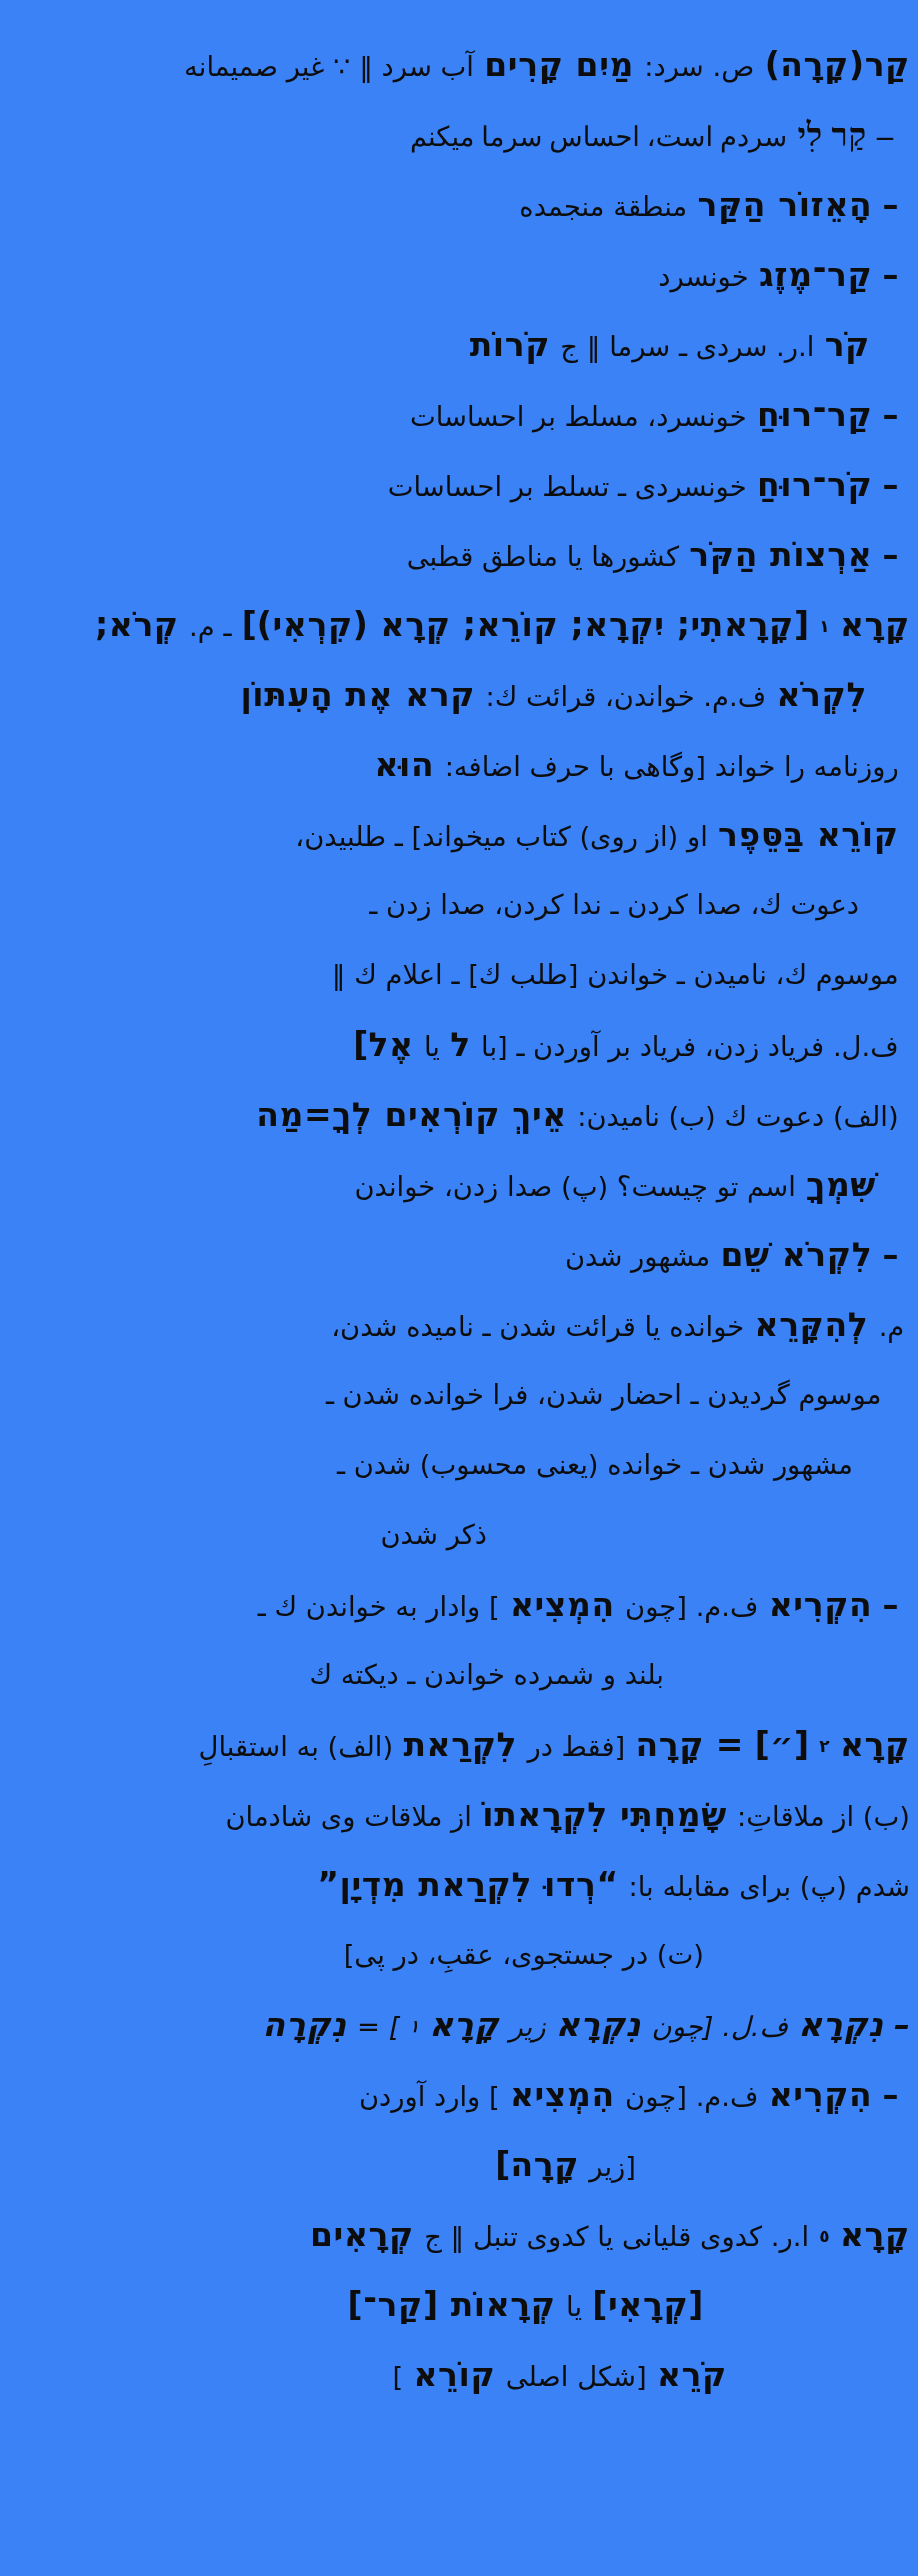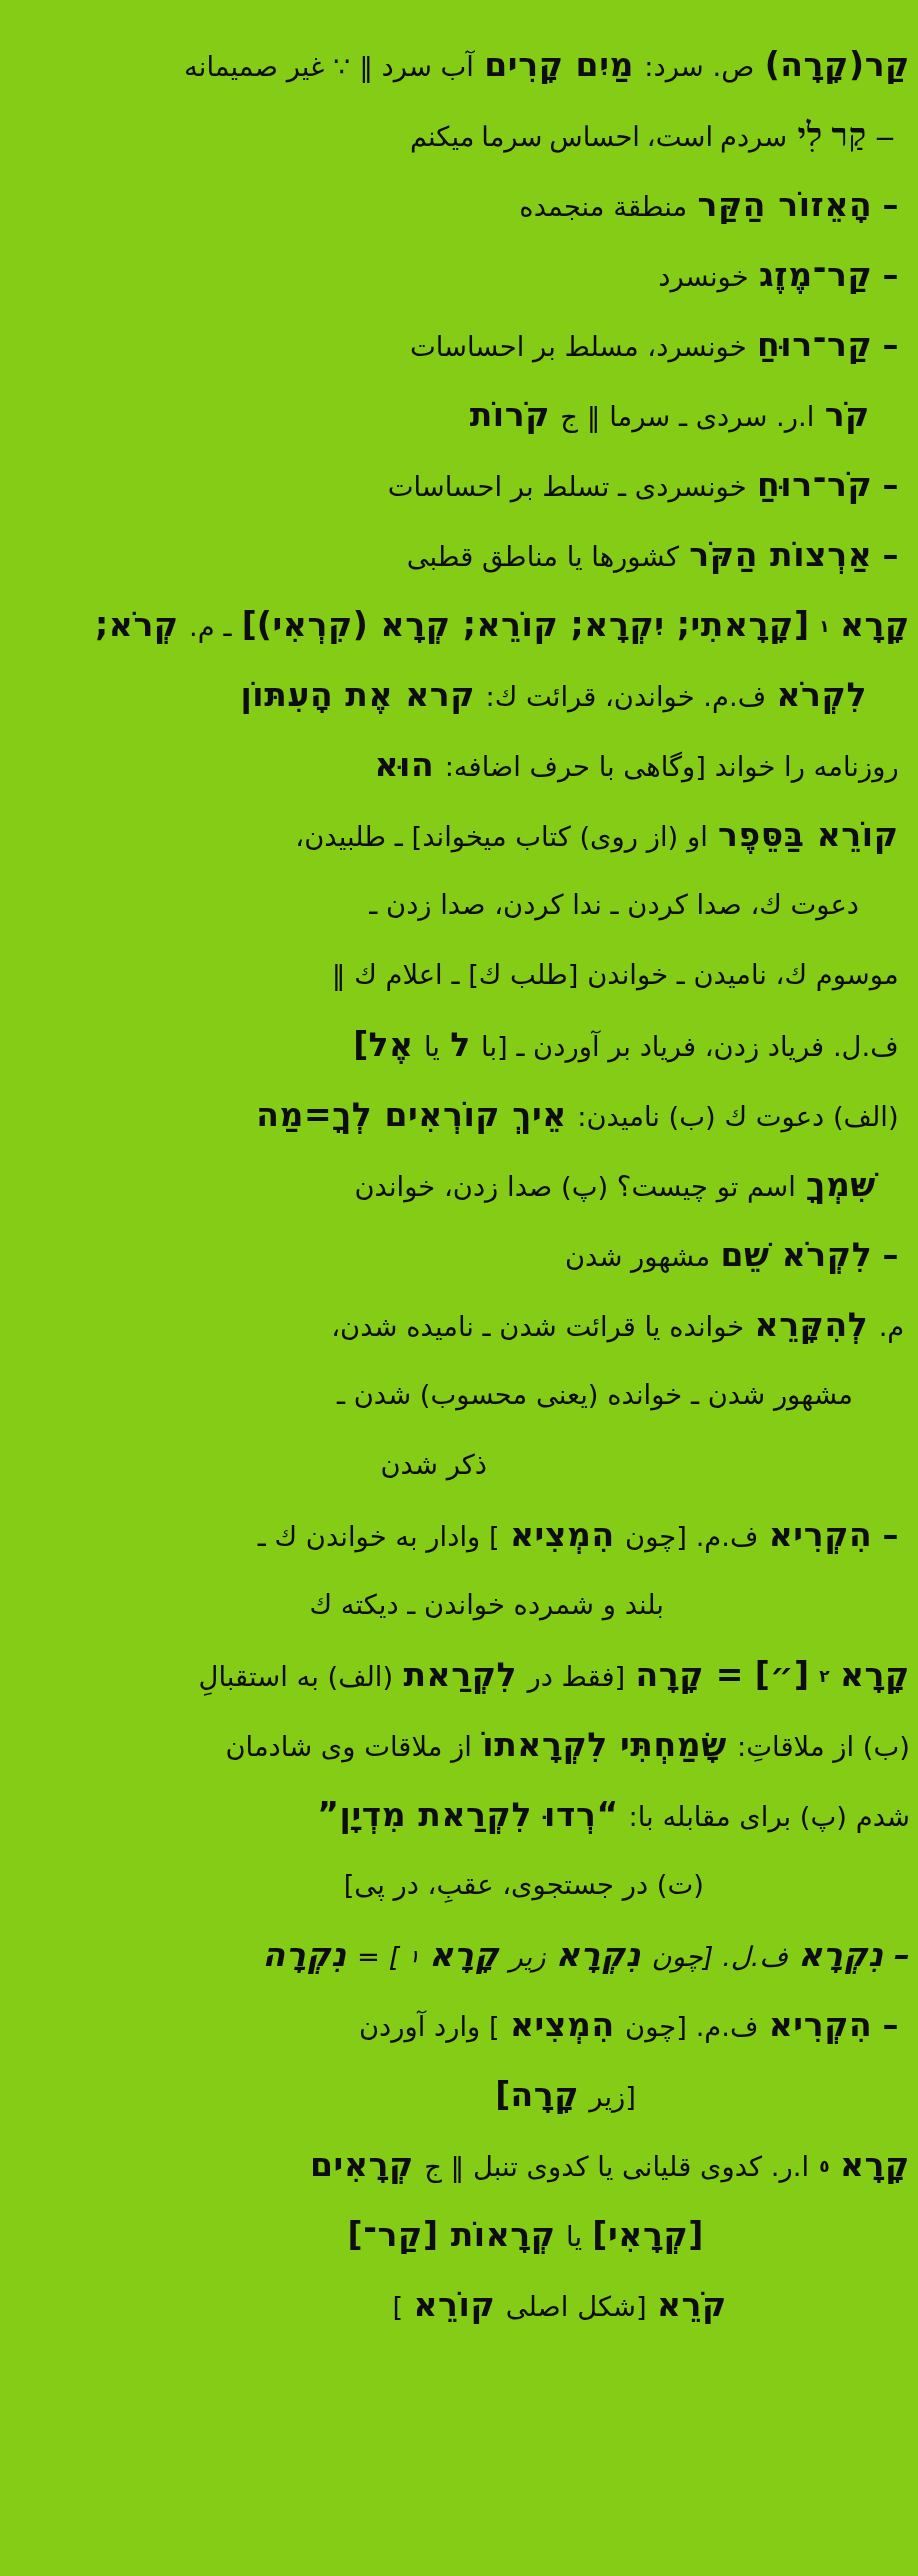--- a/index.html
+++ b/index.html
@@ -13,21 +13,21 @@
     overflow: hidden;
   }
   .page {
     box-sizing: border-box;
     width: 918px;
     height: 2576px;
     padding: 30px 8px 11.4px 8px;
     direction: rtl;
     font-family: "DejaVu Sans", sans-serif;
     color: #0d0d0d;
-    background: #84cc16;
+    background: #3b82f6;
   }
   .line {
     height: 70px;
     line-height: 70px;
     white-space: nowrap;
     text-align: right;
   }
   .line > span + span { margin-right: 10.3px; }
   .seg-he {
     font-weight: bold;
@@ -49,35 +49,36 @@
   }
 </style>
 </head>
 <body>
 
 <div class="page">
     <div class="line" style="padding-right: 0px;"><span class="seg-he">קַר(קָרָה)</span><span class="seg-fa">ص. سرد:</span><span class="seg-he">מַיִם קָרִים</span><span class="seg-fa">آب سرد ‖ ∵ غير صميمانه</span></div>
     <div class="line" style="padding-right: 17px; font-family: Liberation Serif, serif;"><span class="seg-dash">–</span><span class="seg-he">קַר לִי</span><span class="seg-fa">سردم است، احساس سرما ميكنم</span></div>
     <div class="line" style="padding-right: 11.4px;"><span class="seg-dash">–</span><span class="seg-he">הָאֵזוֹר הַקַּר</span><span class="seg-fa">منطقة منجمده</span></div>
     <div class="line" style="padding-right: 11.4px;"><span class="seg-dash">–</span><span class="seg-he">קַר־מֶזֶג</span><span class="seg-fa">خونسرد</span></div>
+    <div class="line" style="padding-right: 40px;"><span class="seg-he">קֹר</span><span class="seg-fa">ا.ر. سردى ـ سرما ‖ ج</span><span class="seg-he">קֹרוֹת</span></div>
     <div class="line" style="padding-right: 11.4px;"><span class="seg-dash">–</span><span class="seg-he">קַר־רוּחַ</span><span class="seg-fa">خونسرد، مسلط بر احساسات</span></div>
-    <div class="line" style="padding-right: 40px;"><span class="seg-he">קֹר</span><span class="seg-fa">ا.ر. سردى ـ سرما ‖ ج</span><span class="seg-he">קֹרוֹת</span></div>
     <div class="line" style="padding-right: 11.4px;"><span class="seg-dash">–</span><span class="seg-he">קֹר־רוּחַ</span><span class="seg-fa">خونسردى ـ تسلط بر احساسات</span></div>
     <div class="line" style="padding-right: 11.4px;"><span class="seg-dash">–</span><span class="seg-he">אַרְצוֹת הַקֹּר</span><span class="seg-fa">كشورها يا مناطق قطبى</span></div>
     <div class="line" style="padding-right: 0px;"><span class="seg-he">קָרָא</span><span class="seg-sup">١</span><span class="seg-he">[קָרָאתִי; יִקְרָא; קוֹרֵא; קְרָא (קִרְאִי)]</span><span class="seg-fa">ـ م.</span><span class="seg-he">קְרֹא;</span></div>
     <div class="line" style="padding-right: 43px;"><span class="seg-he">לִקְרֹא</span><span class="seg-fa">ف.م. خواندن، قرائت ك:</span><span class="seg-he">קרא אֶת הָעִתּוֹן</span></div>
     <div class="line" style="padding-right: 11.4px;"><span class="seg-fa">روزنامه را خواند [وگاهى با حرف اضافه:</span><span class="seg-he">הוּא</span></div>
     <div class="line" style="padding-right: 11.4px;"><span class="seg-he">קוֹרֵא בַּסֵּפֶר</span><span class="seg-fa">او (از روى) كتاب ميخواند] ـ طلبيدن،</span></div>
     <div class="line" style="padding-right: 51px;"><span class="seg-fa">دعوت ك، صدا كردن ـ ندا كردن، صدا زدن ـ</span></div>
     <div class="line" style="padding-right: 11.4px;"><span class="seg-fa">موسوم ك، ناميدن ـ خواندن [طلب ك] ـ اعلام ك ‖</span></div>
     <div class="line" style="padding-right: 11.4px;"><span class="seg-fa">ف.ل. فرياد زدن، فرياد بر آوردن ـ [با</span><span class="seg-he">ל</span><span class="seg-fa">يا</span><span class="seg-he">אֶל]</span></div>
     <div class="line" style="padding-right: 11.4px;"><span class="seg-fa">(الف) دعوت ك (ب) ناميدن:</span><span class="seg-he">אֵיךְ קוֹרְאִים לְךָ=מַה</span></div>
     <div class="line" style="padding-right: 34px;"><span class="seg-he">שִּׁמְךָ</span><span class="seg-fa">اسم تو چيست؟ (پ) صدا زدن، خواندن</span></div>
     <div class="line" style="padding-right: 11.4px;"><span class="seg-dash">–</span><span class="seg-he">לִקְרֹא שֵׁם</span><span class="seg-fa">مشهور شدن</span></div>
     <div class="line" style="padding-right: 5.7px;"><span class="seg-fa">م.</span><span class="seg-he">לְהִקָּרֵא</span><span class="seg-fa">خوانده يا قرائت شدن ـ ناميده شدن،</span></div>
+    <div class="line" style="padding-right: 28.6px;"><span class="seg-fa">موسوم گرديدن ـ احضار شدن، فرا خوانده شدن ـ</span></div>
     <div class="line" style="padding-right: 57px;"><span class="seg-fa">مشهور شدن ـ خوانده (يعنى محسوب) شدن ـ</span></div>
     <div class="line" style="padding-right: 423px;"><span class="seg-fa">ذكر شدن</span></div>
     <div class="line" style="padding-right: 11.4px;"><span class="seg-dash">–</span><span class="seg-he">הִקְרִיא</span><span class="seg-fa">ف.م. [چون</span><span class="seg-he">הִמְצִיא</span><span class="seg-fa">] وادار به خواندن ك ـ</span></div>
     <div class="line" style="padding-right: 246px;"><span class="seg-fa">بلند و شمرده خواندن ـ ديكته ك</span></div>
     <div class="line" style="padding-right: 0px;"><span class="seg-he">קָרָא</span><span class="seg-sup">٢</span><span class="seg-he">[״] = קָרָה</span><span class="seg-fa">[فقط در</span><span class="seg-he">לִקְרַאת</span><span class="seg-fa">(الف) به استقبالِ</span></div>
     <div class="line" style="padding-right: 0px;"><span class="seg-fa">(ب) از ملاقاتِ:</span><span class="seg-he">שָׂמַחְתִּי לִקְרָאתוֹ</span><span class="seg-fa">از ملاقات وى شادمان</span></div>
     <div class="line" style="padding-right: 0px;"><span class="seg-fa">شدم (پ) براى مقابله با:</span><span class="seg-he">“רְדוּ לִקְרַאת מִדְיָן”</span></div>
     <div class="line" style="padding-right: 206px;"><span class="seg-fa">(ت) در جستجوی، عقبِ، در پی]</span></div>
     <div class="line" style="padding-right: 0px; font-style: italic;"><span class="seg-dash">–</span><span class="seg-he">נִקְרָא</span><span class="seg-fa">ف.ل. [چون</span><span class="seg-he">נִקְרָא</span><span class="seg-fa">زير</span><span class="seg-he">קָרָא</span><span class="seg-sup">١</span><span class="seg-fa">] =</span><span class="seg-he">נִקְרָה</span></div>
     <div class="line" style="padding-right: 11.4px;"><span class="seg-dash">–</span><span class="seg-he">הִקְרִיא</span><span class="seg-fa">ف.م. [چون</span><span class="seg-he">הִמְצִיא</span><span class="seg-fa">] وارد آوردن</span></div>

